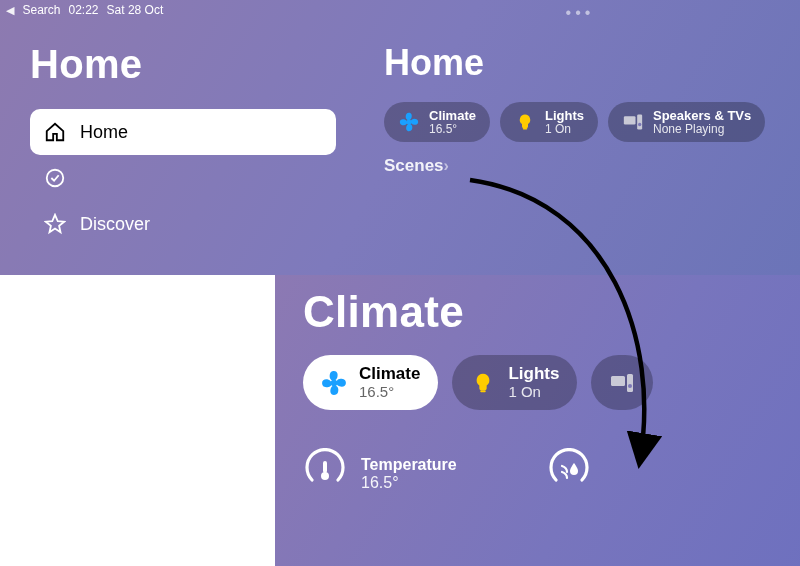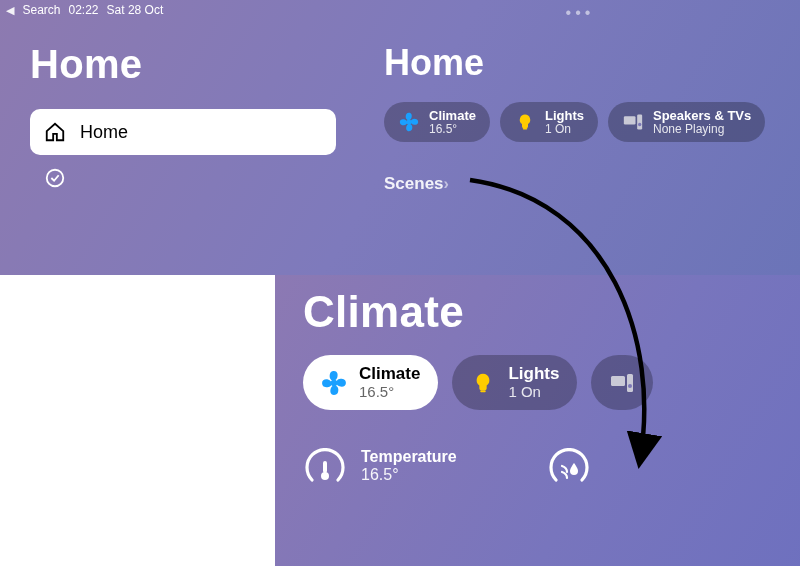--- a/index.html
+++ b/index.html
@@ -18,36 +18,36 @@
 
   .main { position: absolute; left: 360px; top: 20px; right: 0; padding: 22px 18px 0 24px; }
   .dots { position: absolute; left: 50%; transform: translateX(-50%); top: -16px; color: rgba(255,255,255,.55); font-size: 16px; letter-spacing: 4px; }
   .main-title { color: #fff; font-size: 36px; font-weight: 700; margin-bottom: 18px; }
   .pills { display: flex; gap: 10px; }
   .pill { display: flex; align-items: center; gap: 9px; background: rgba(0,0,0,.26); border-radius: 24px; padding: 7px 14px; color: #fff; }
   .pill .icon-wrap { width: 22px; height: 22px; display: inline-flex; align-items: center; justify-content: center; }
   .pill .txt { display: flex; flex-direction: column; line-height: 1.05; }
   .pill .t1 { font-size: 13px; font-weight: 600; }
   .pill .t2 { font-size: 12px; opacity: .85; font-weight: 500; }
-  .section-row { margin-top: 32px; color: rgba(255,255,255,.9); font-size: 17px; font-weight: 600; display: flex; align-items: center; gap: 0; }
+  .section-row { margin-top: 14px; color: rgba(255,255,255,.9); font-size: 17px; font-weight: 600; display: flex; align-items: center; gap: 0; }
   .section-row .chev { color: rgba(255,255,255,.55); font-size: 16px; }
 
   
   .detail { position: absolute; left: 275px; top: 275px; width: 612px; height: 291px; background: linear-gradient(120deg, #8c79b3 0%, #7875bd 55%, #6b6fbf 100%); padding: 10px 24px 0 28px; }
   .detail-title { color: #fff; font-size: 44px; font-weight: 700; letter-spacing: .3px; margin: 2px 0 18px 0; }
   .detail .pills2 { display: flex; gap: 14px; }
   .bigpill { display: flex; align-items: center; gap: 12px; border-radius: 28px; padding: 10px 18px; background: rgba(0,0,0,.26); color: #fff; }
   .bigpill.sel { background: #fff; color: #000; }
   .bigpill .icon-wrap { width: 26px; height: 26px; display: inline-flex; align-items: center; justify-content: center; }
   .bigpill .txt { display: flex; flex-direction: column; line-height: 1.1; }
   .bigpill .t1 { font-size: 17px; font-weight: 700; }
   .bigpill .t2 { font-size: 15px; opacity: .85; font-weight: 500; }
   .bigpill.sel .t2 { color: #666; opacity: 1; }
   .stats { display: flex; gap: 90px; margin-top: 38px; }
-  .stat { display: flex; align-items: flex-start; gap: 14px; color: #fff; }
+  .stat { display: flex; align-items: flex-end; gap: 14px; color: #fff; }
   .gauge { width: 44px; height: 44px; }
   .stat .lab { font-size: 16px; font-weight: 600; }
   .stat .val { font-size: 16px; font-weight: 500; opacity: .92; }
 
   
   .arrow-svg { position: absolute; pointer-events: none; }
 </style>
 </head>
 <body>
 
@@ -76,20 +76,28 @@
 
       <div class="nav-item">
         <span class="nav-icon">
           <svg width="22" height="22" viewBox="0 0 24 24" fill="none" stroke="white" stroke-width="2">
               <circle cx="12" cy="12" r="9"></circle>
               <path d="M8 12 L11 15 L16 9"></path>
             </svg>
         </span>
       </div>
 
+      <div class="nav-item">
+        <span class="nav-icon">
+          <svg width="22" height="22" viewBox="0 0 24 24" fill="none" stroke="white" stroke-width="2">
+              <path d="M12 2 L15 9 L22 9.5 L16.5 14 L18 21 L12 17 L6 21 L7.5 14 L2 9.5 L9 9 Z"></path>
+            </svg>
+        </span>
+        <span>Discover</span>
+      </div>
     </div>
 
     <div class="main">
       <div class="dots">•••</div>
       <div class="main-title">Home</div>
 
       <div class="pills">
         <div class="pill">
           <span class="icon-wrap">
             <svg width="20" height="20" viewBox="0 0 24 24" fill="#1aa0ff">

